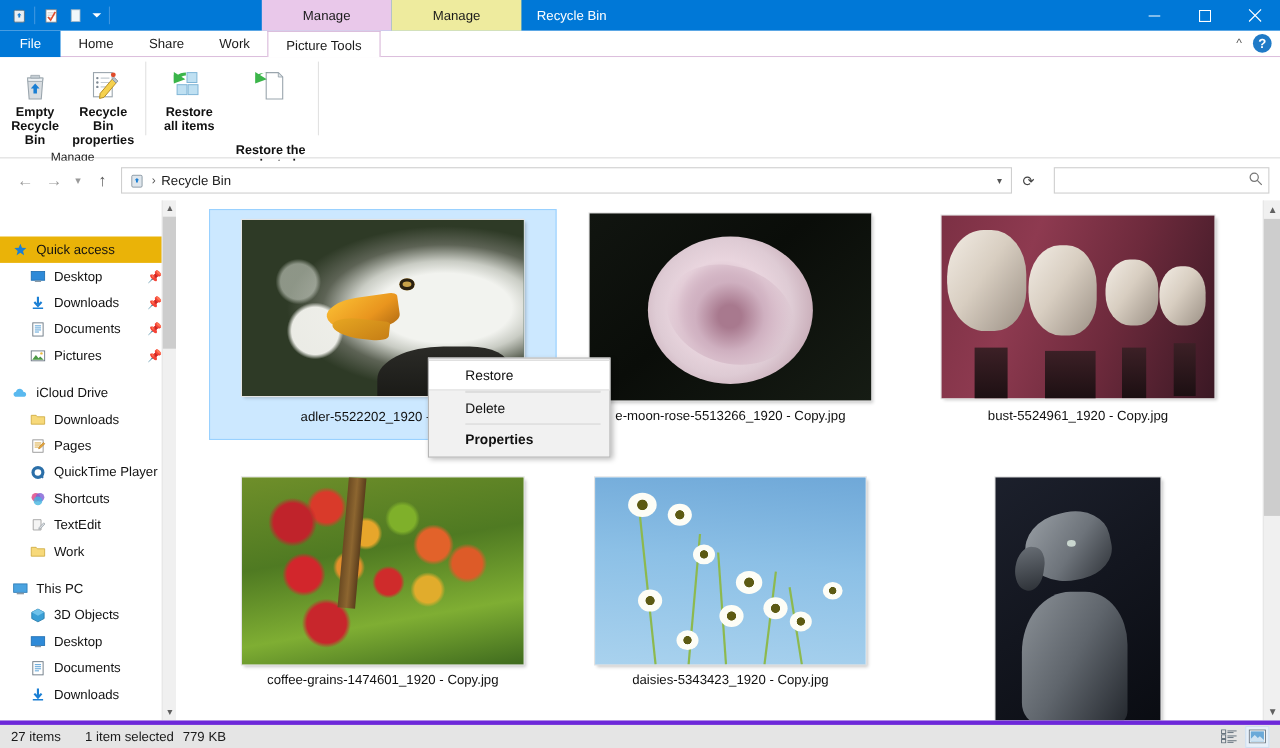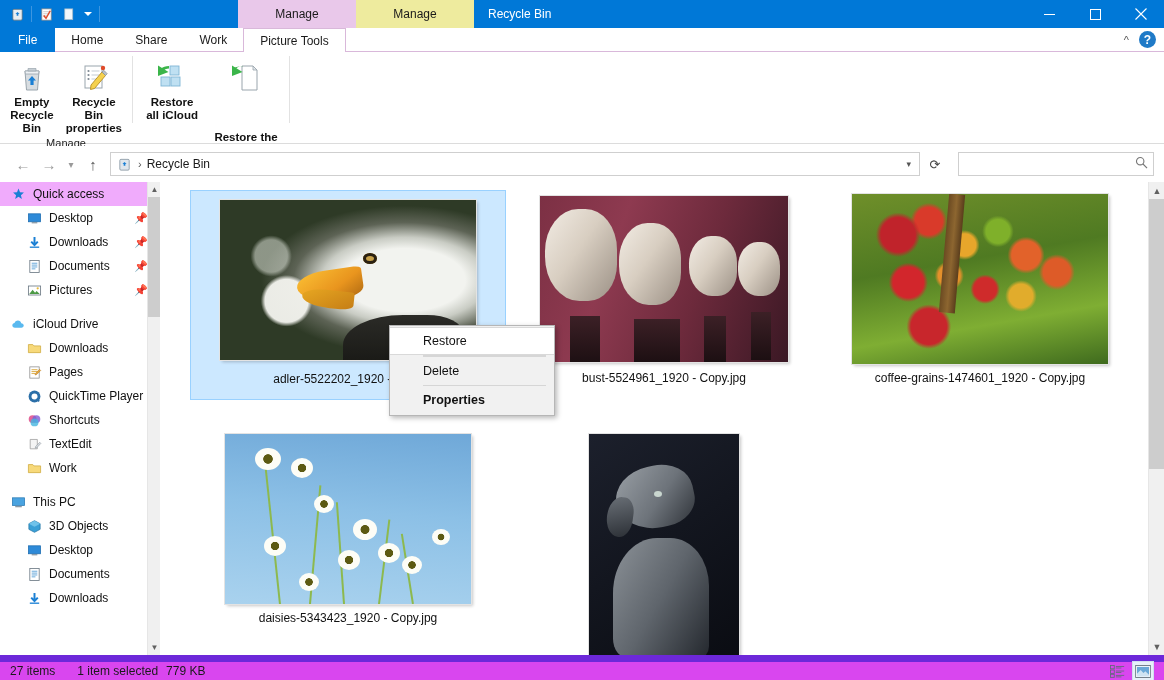--- a/index.html
+++ b/index.html
@@ -134,21 +134,21 @@
   }
   .sidebar {
     width: 160px; background: #fff; position: relative;
     overflow: hidden; font-size: 12px;
   }
   .nav-item {
     height: 24px; display: flex; align-items: center; padding-left: 10px; gap: 6px;
     white-space: nowrap;
   }
   .nav-item.indent1 { padding-left: 26px; }
-  .nav-item.sel { background: #f0abfc; }
+  .nav-item.sel { background: #eab308; margin-top: 33px; }
   .nav-ico { width: 17px; height: 17px; display: flex; align-items: center; justify-content: center; flex: 0 0 17px; }
   .nav-lbl { color: #111; }
   .nav-pin { margin-left: auto; margin-right: 12px; color: #8a8a8a; font-size: 11px; }
   .nav-gap { height: 10px; }
   .sb-scroll {
     position: absolute; right: 0; top: 0; width: 13px; height: 473px; background: #f0f0f0;
     border-left: 1px solid #e6e6e6;
   }
   .sb-arrow {
     width: 13px; height: 15px; display: flex; align-items: center; justify-content: center;
@@ -320,21 +320,21 @@
     height: 28px; display: flex; align-items: center; padding-left: 33px;
     font-size: 12.5px; color: #111; position: relative;
   }
   .ctxitem.hover { background: #fff; border: 1px solid #d9d9d9; border-left: none; border-right: none; }
   .ctxitem.bold { font-weight: bold; }
   .ctxdiv { height: 1px; background: #d6d6d6; margin: 0 8px 0 33px; }
 
   
   .statusbar {
     position: absolute; bottom: 0; left: 0; width: 1164px; height: 25px;
-    background: #d946ef; border-top: 7px solid #6d28d9;
+    background: #e5e5e5; border-top: 4px solid #6d28d9;
     display: flex; align-items: center; font-size: 12px; color: #1a1a1a;
   }
   .st-items { margin-left: 10px; }
   .st-sel { margin-left: 22px; }
   .st-size { margin-left: 8px; }
   .view-btns { margin-left: auto; display: flex; align-items: center; gap: 4px; padding-right: 10px; }
   .vbtn {
     width: 22px; height: 20px; display: flex; align-items: center; justify-content: center;
   }
   .vbtn.active { background: #e7f0f9; border: 1px solid #cfdff0; }
@@ -454,21 +454,21 @@
           <svg width="32" height="30" viewBox="0 0 32 30">
             <rect x="14" y="3" width="9" height="9" fill="#bfe0f2" stroke="#7fb5d6" stroke-width="0.9"></rect>
             <rect x="5" y="14" width="9" height="9" fill="#bfe0f2" stroke="#7fb5d6" stroke-width="0.9"></rect>
             <rect x="15" y="14" width="9" height="9" fill="#bfe0f2" stroke="#7fb5d6" stroke-width="0.9"></rect>
             <path d="M13 3 C6 3 2.5 7 2 12 L2 5 L6.5 9.5 C8 6.5 10.5 5.6 13 5.6 Z" fill="#3bb54a"></path>
             <path d="M2 13 L2 2.5 L12.5 9 Z" fill="#3bb54a"></path>
           </svg>
         </div>
         <div class="rbtn-txt">
           <div>Restore</div>
-          <div>all iCloud</div>
+          <div>all items</div>
         </div>
       </div>
       <div class="rbtn wide">
         <div class="rbtn-ico">
           <svg width="32" height="30" viewBox="0 0 32 30">
             <path d="M12 3 L23 3 L27 7 L27 27 L12 27 Z" fill="#fff" stroke="#9aa5ad" stroke-width="1"></path>
             <path d="M23 3 L23 7 L27 7 Z" fill="#e4e9ed" stroke="#9aa5ad" stroke-width="0.8"></path>
             <path d="M2 13 L2 2.5 L12.5 9 Z" fill="#3bb54a"></path>
             <path d="M13 3 C7 3.2 3.5 7 2.6 12 L2.6 6 C5 4 9 3 13 3.3 Z" fill="#3bb54a"></path>
           </svg>
@@ -697,20 +697,29 @@
           <div class="thumb tn-eagle">
             <div class="body"></div>
             <div class="beak"></div>
             <div class="beak2"></div>
             <div class="eye"></div>
           </div>
         </div>
         <div class="tile-label">adler-5522202_1920 - Copy</div>
       </div>
 
+      <div class="tile">
+        <div class="thumb-wrap">
+          <div class="thumb tn-rose">
+            <div class="petals"></div>
+            <div class="p2"></div>
+          </div>
+        </div>
+        <div class="tile-label">e-moon-rose-5513266_1920 - Copy.jpg</div>
+      </div>
 
       <div class="tile">
         <div class="thumb-wrap">
           <div class="thumb tn-bust">
             <div class="head" style="left:2%;top:8%;width:72px;height:92px;"></div>
             <div class="plinth" style="left:12%;top:72%;width:30px;height:48px;"></div>
             <div class="head" style="left:32%;top:16%;width:62px;height:82px;"></div>
             <div class="plinth" style="left:38%;top:74%;width:46px;height:44px;"></div>
             <div class="head" style="left:60%;top:24%;width:48px;height:60px;"></div>
             <div class="plinth" style="left:66%;top:72%;width:22px;height:46px;"></div>

